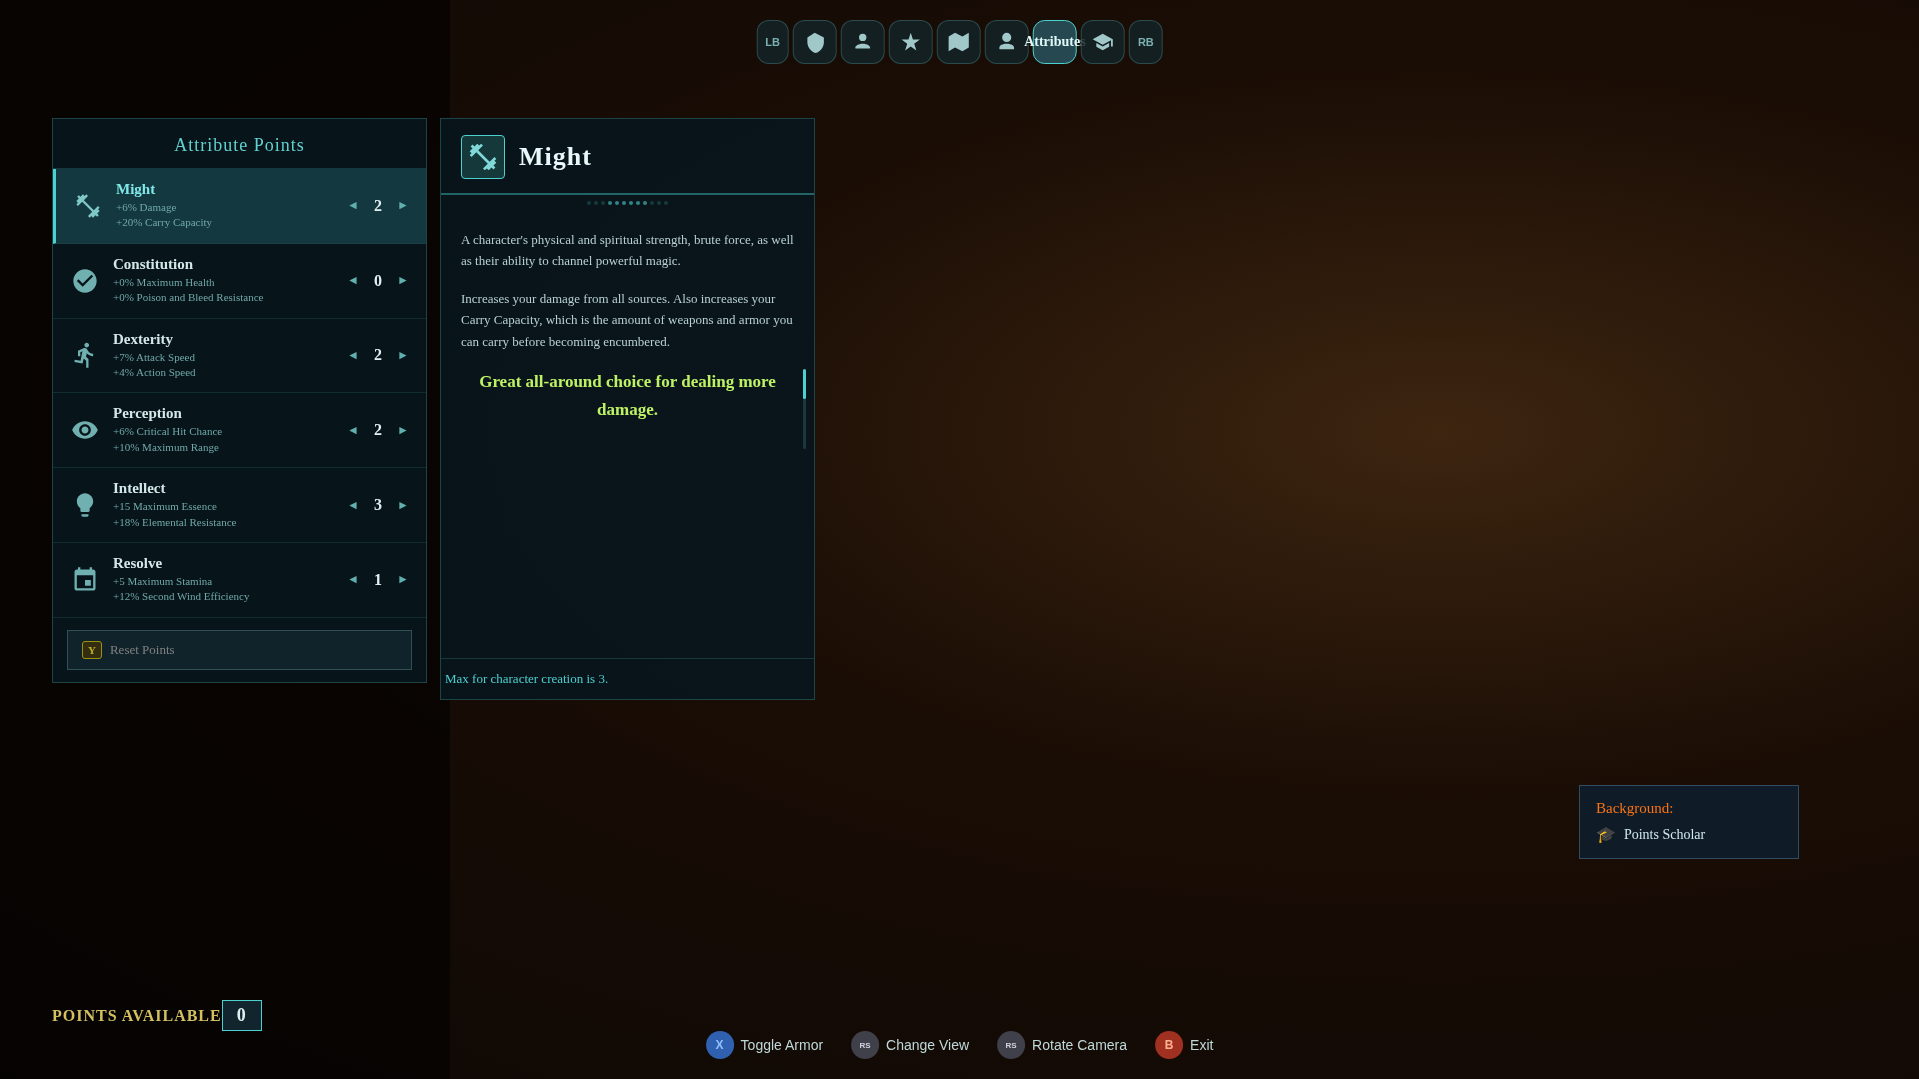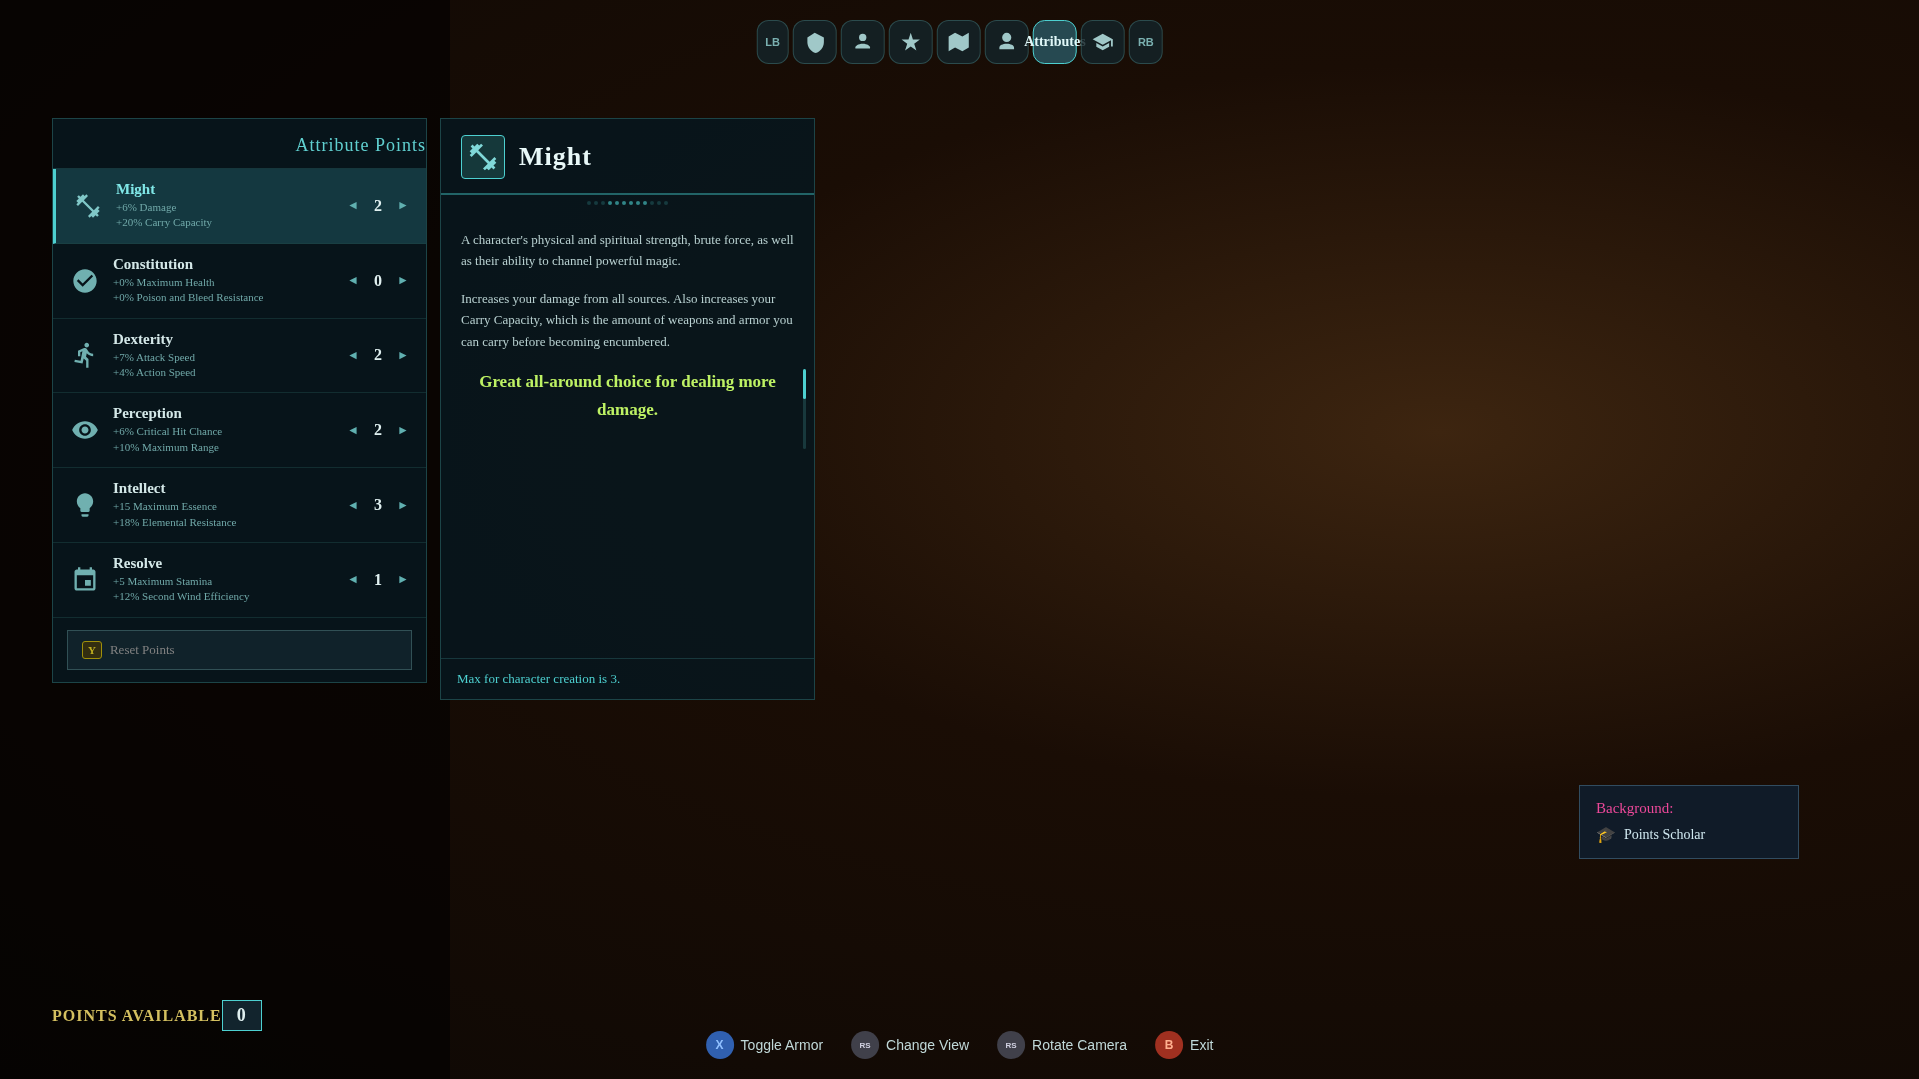--- a/index.html
+++ b/index.html
@@ -77,21 +77,21 @@
       position: absolute;
       left: 52px;
       top: 118px;
       width: 375px;
       background: rgba(8, 22, 28, 0.92);
       border: 1px solid rgba(60, 140, 140, 0.4);
       z-index: 5;
     }
 
     .attr-panel-title {
-      text-align: right;
+      text-align: center;
       color: #60d0d0;
       font-size: 18px;
       padding: 16px 0 12px;
       letter-spacing: 1px;
       border-bottom: 1px solid rgba(60,140,140,0.3);
     }
 
     .attr-item {
       display: flex;
       align-items: center;
@@ -251,41 +251,41 @@
     .detail-highlight {
       color: #bef264;
       font-size: 17px;
       line-height: 1.65;
       margin-bottom: 16px;
       font-weight: bold;
       text-align: center;
     }
 
     .detail-footer {
-      padding: 12px 16px;
+      padding: 12px 4px;
       border-top: 1px solid rgba(60,140,140,0.3);
       color: #4dd0d0;
       font-size: 13px;
       min-height: 40px;
     }
 
     
     .background-panel {
       position: absolute;
       right: 120px;
       bottom: 220px;
       width: 220px;
       background: rgba(15, 30, 45, 0.88);
       border: 1px solid rgba(100, 150, 180, 0.4);
       padding: 14px 16px;
       z-index: 5;
     }
 
     .bg-label {
-      color: #ec4899;
+      color: #f97316;
       font-size: 15px;
       margin-bottom: 8px;
     }
 
     .bg-value {
       display: flex;
       align-items: center;
       gap: 8px;
       color: #d0e8f0;
       font-size: 14px;

